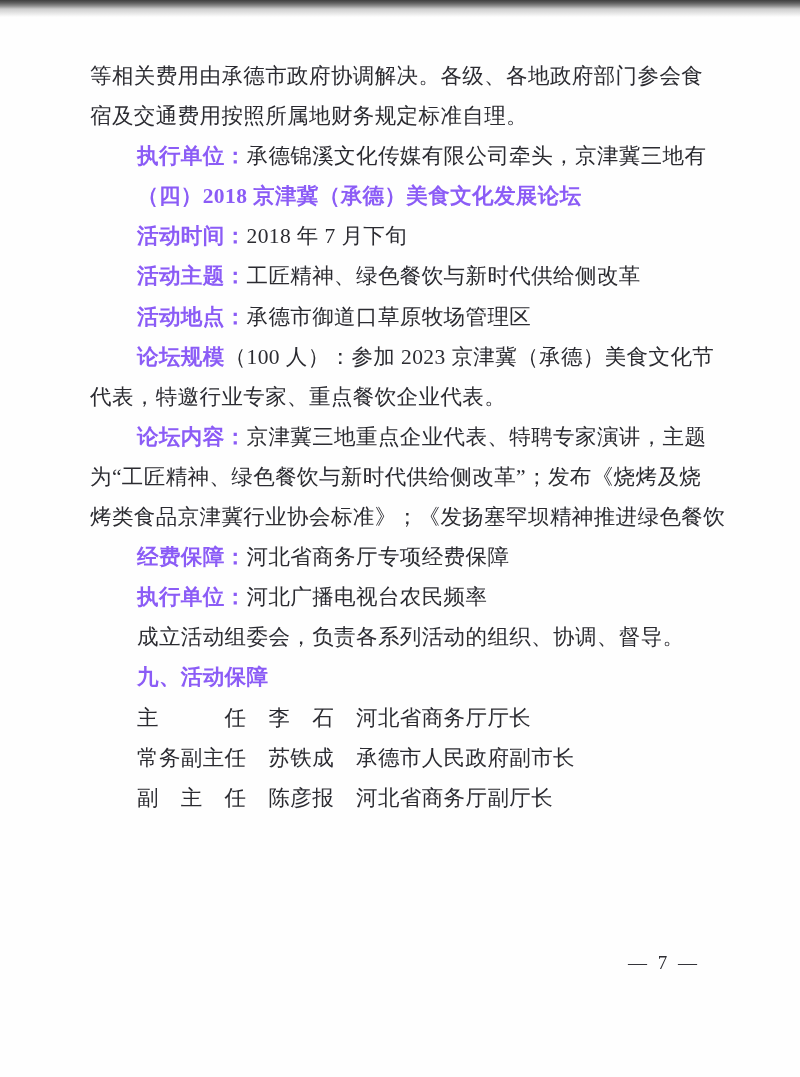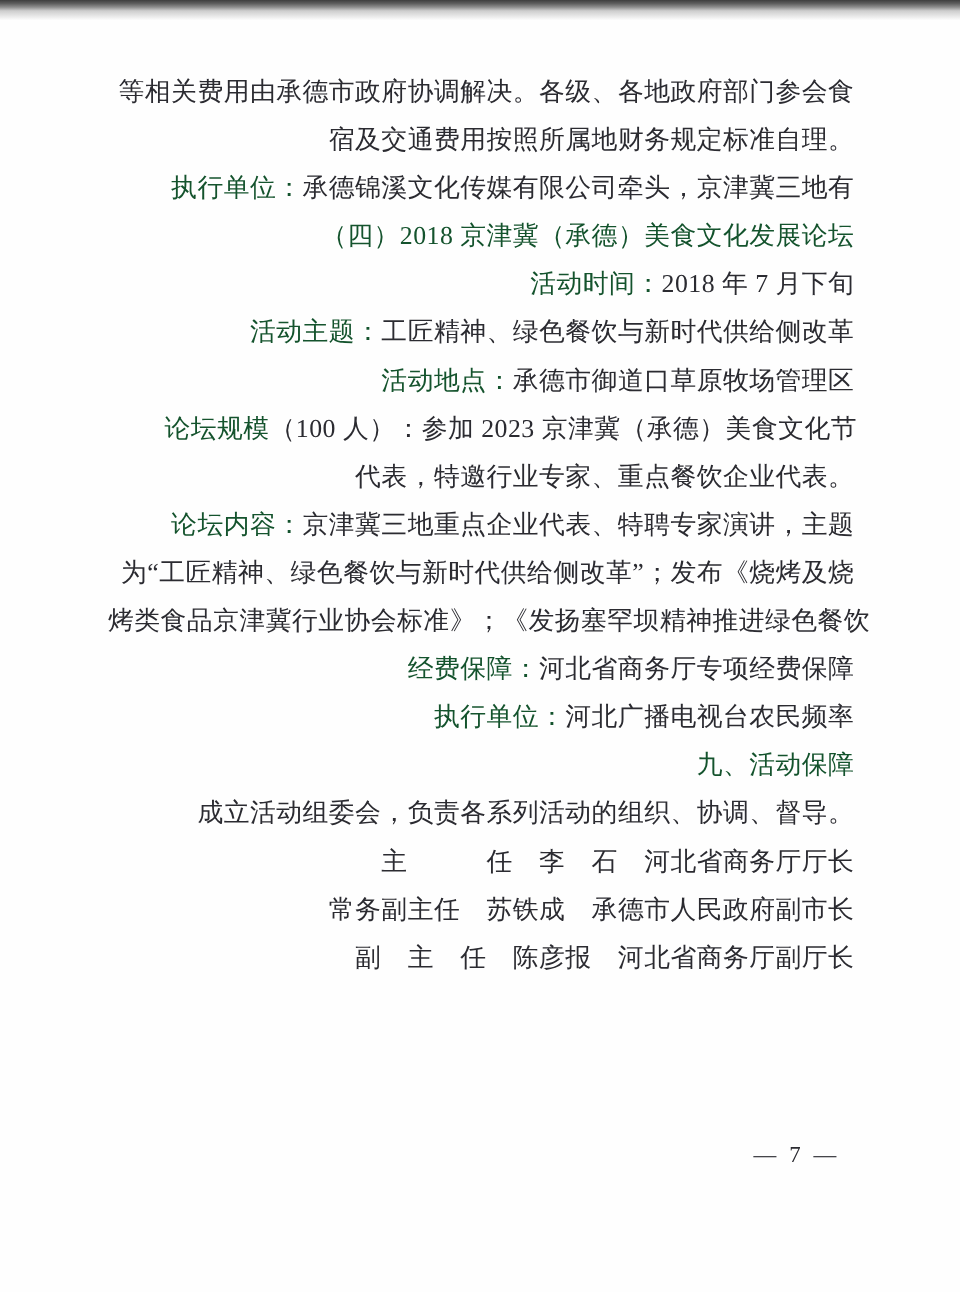--- a/index.html
+++ b/index.html
@@ -18,24 +18,24 @@
   .doc {
     position: absolute; top: 56px; left: 90px; width: 622px;
     color: #2b2b31;
     font-size: 21.5px;
     letter-spacing: 0.4px;
   }
   .line {
     line-height: 40.1px;
     height: 40.1px;
     white-space: nowrap;
-    text-align: right;
+    text-align: left;
   }
   .indent { text-indent: 47px; }
-  .b { font-weight: normal; color: #14532d; }
+  .b { font-weight: bold; color: #8b5cf6; }
   .footer {
     position: absolute; top: 952px; right: 100px;
     font-size: 19px; color: #2b2b31; letter-spacing: 3px;
     white-space: nowrap;
   }
 </style>
 </head>
 <body>
 
 <div class="scan-edge"></div>
@@ -48,20 +48,20 @@
   <div class="line indent"><span class="b">活动时间：</span><span>2018 年 7 月下旬</span></div>
   <div class="line indent"><span class="b">活动主题：</span><span>工匠精神、绿色餐饮与新时代供给侧改革</span></div>
   <div class="line indent"><span class="b">活动地点：</span><span>承德市御道口草原牧场管理区</span></div>
   <div class="line indent"><span class="b">论坛规模</span><span>（100 人）：参加 2023 京津冀（承德）美食文化节</span></div>
   <div class="line"><span class="b"></span><span>代表，特邀行业专家、重点餐饮企业代表。</span></div>
   <div class="line indent"><span class="b">论坛内容：</span><span>京津冀三地重点企业代表、特聘专家演讲，主题</span></div>
   <div class="line"><span class="b"></span><span>为“工匠精神、绿色餐饮与新时代供给侧改革”；发布《烧烤及烧</span></div>
   <div class="line"><span class="b"></span><span>烤类食品京津冀行业协会标准》；《发扬塞罕坝精神推进绿色餐饮</span></div>
   <div class="line indent"><span class="b">经费保障：</span><span>河北省商务厅专项经费保障</span></div>
   <div class="line indent"><span class="b">执行单位：</span><span>河北广播电视台农民频率</span></div>
+  <div class="line indent"><span class="b"></span><span>成立活动组委会，负责各系列活动的组织、协调、督导。</span></div>
   <div class="line indent"><span class="b">九、活动保障</span><span></span></div>
-  <div class="line indent"><span class="b"></span><span>成立活动组委会，负责各系列活动的组织、协调、督导。</span></div>
   <div class="line indent"><span class="b"></span><span>主　　　任　李　石　河北省商务厅厅长</span></div>
   <div class="line indent"><span class="b"></span><span>常务副主任　苏铁成　承德市人民政府副市长</span></div>
   <div class="line indent"><span class="b"></span><span>副　主　任　陈彦报　河北省商务厅副厅长</span></div>
 </div>
 
 <div class="footer">— 7 —</div>
 
 </body></html>

